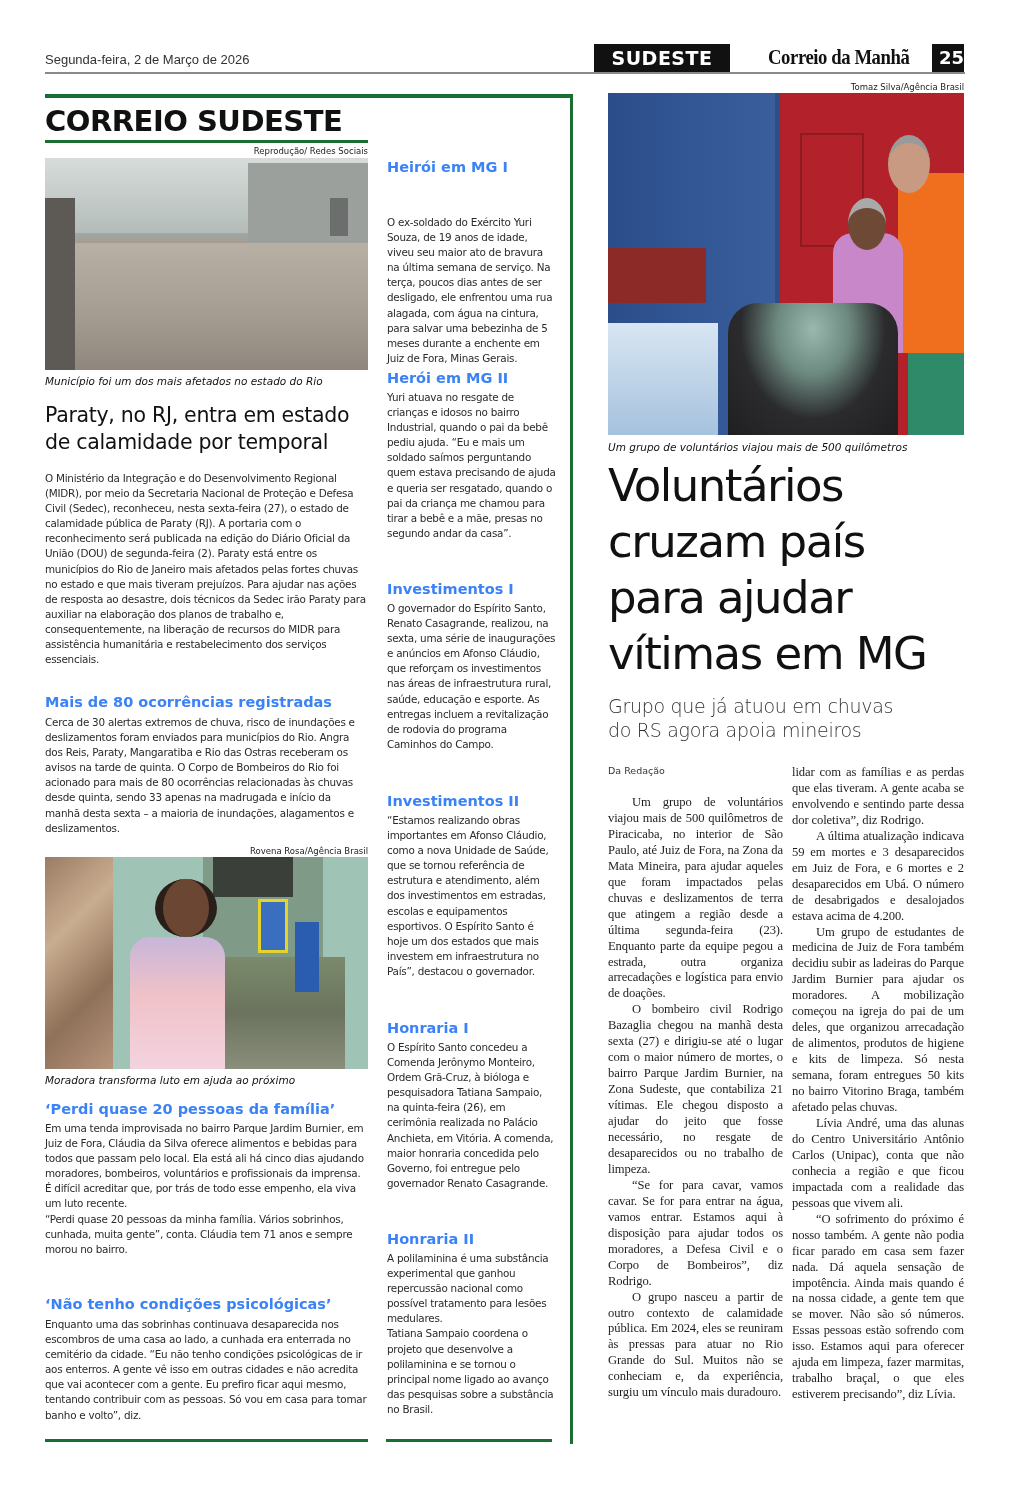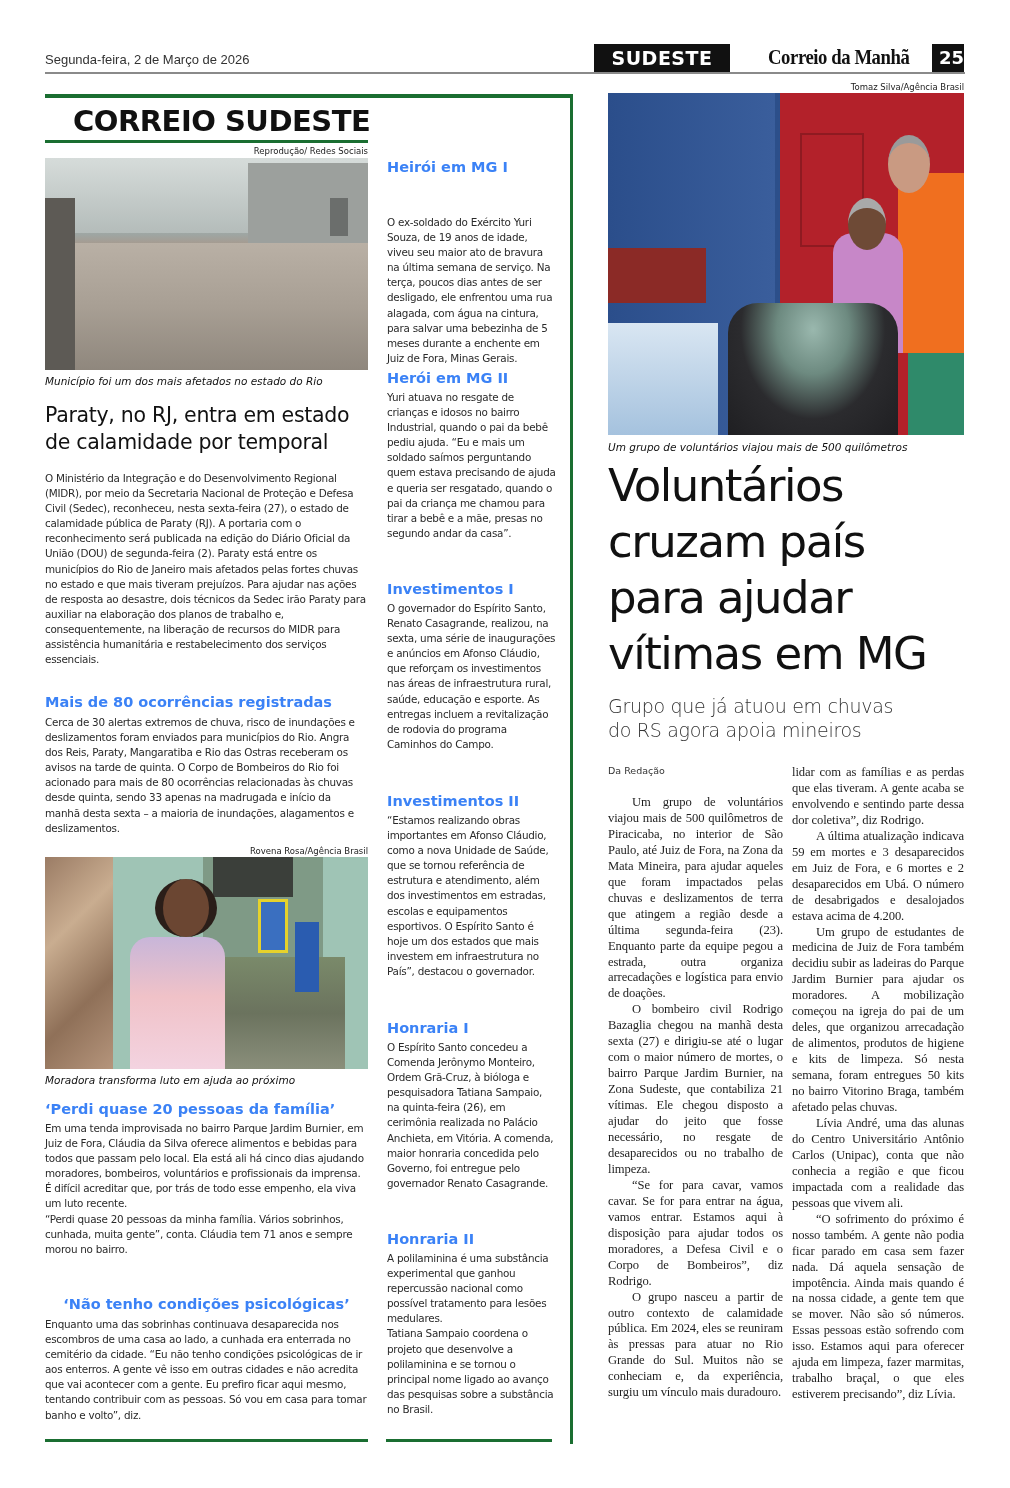--- a/index.html
+++ b/index.html
@@ -13,21 +13,21 @@
   .hdr-brand { left: 768px; top: 44px; font-family: "Liberation Serif", serif; font-weight: bold; font-size: 22px; color: #111; letter-spacing: -0.5px; transform: scaleX(0.85); transform-origin: left; }
   .hdr-page { left: 932px; top: 44px; width: 32px; height: 28px; background: #111; color: #fff; font-family: "DejaVu Sans", sans-serif; font-weight: bold; font-size: 18px; text-align: right; line-height: 28px; }
 
   
   .green-top { left: 45px; top: 94px; width: 527px; height: 4px; background: #1a6e31; }
   .green-right { left: 570px; top: 94px; width: 3px; height: 1350px; background: #1a6e31; }
   .green-under-title { left: 45px; top: 140px; width: 323px; height: 3px; background: #1a6e31; }
   .green-bottom-left { left: 45px; top: 1439px; width: 323px; height: 3px; background: #1a6e31; }
   .green-bottom-mid { left: 386px; top: 1439px; width: 166px; height: 3px; background: #1a6e31; }
 
-  .section-title { left: 45px; top: 104px; font-family: "DejaVu Sans", sans-serif; font-weight: bold; font-size: 29px; letter-spacing: -0.5px; color: #111; margin-left: 28px; }
+  .section-title { left: 45px; top: 104px; font-family: "DejaVu Sans", sans-serif; font-weight: bold; font-size: 29px; letter-spacing: -0.5px; color: #111; }
 
   .credit { font-family: "DejaVu Sans", sans-serif; font-size: 8.5px; color: #222; text-align: right; }
   .caption { font-family: "DejaVu Sans", sans-serif; font-style: italic; font-size: 10.5px; color: #111; }
 
   
   .photo { overflow: hidden; }
   .photo-flood { left: 45px; top: 158px; width: 323px; height: 212px; background: linear-gradient(180deg, #c9cfcc 0%, #b8bfbd 20%, #9ea6a3 36%, #a59c92 40%, #b7aea4 60%, #a79e94 80%, #8e857b 100%); }
   .photo-flood .sky { position:absolute; left:0; top:0; width:100%; height:75px; background: linear-gradient(180deg,#d6dcda,#b4bcba); }
   .photo-flood .bld-r { position:absolute; right:0; top:5px; width:120px; height:80px; background:#9ca09d; }
   .photo-flood .bld-r2 { position:absolute; right:20px; top:40px; width:18px; height:38px; background:#6b6e6c; }
@@ -121,21 +121,21 @@
 </div>
 <div class="abs caption" style="left:45px; top:1074px; width:323px;">Moradora transforma luto em ajuda ao próximo</div>
 
 <div class="abs col-left h2" style="top:1100px;">‘Perdi quase 20 pessoas da família’</div>
 <div class="abs col-left body-sans" style="top:1121px;">
   <p>Em uma tenda improvisada no bairro Parque Jardim Burnier, em Juiz de Fora, Cláudia da Silva oferece alimentos e bebidas para todos que passam pelo local. Ela está ali há cinco dias ajudando moradores, bombeiros, voluntários e profissionais da imprensa.</p>
   <p>É difícil acreditar que, por trás de todo esse empenho, ela viva um luto recente.</p>
   <p>“Perdi quase 20 pessoas da minha família. Vários sobrinhos, cunhada, muita gente”, conta. Cláudia tem 71 anos e sempre morou no bairro.</p>
 </div>
 
-<div class="abs col-left h2" style="top:1295px;text-align:center;">‘Não tenho condições psicológicas’</div>
+<div class="abs col-left h2" style="top:1295px;">‘Não tenho condições psicológicas’</div>
 <div class="abs col-left body-sans" style="top:1317px;">Enquanto uma das sobrinhas continuava desaparecida nos escombros de uma casa ao lado, a cunhada era enterrada no cemitério da cidade. “Eu não tenho condições psicológicas de ir aos enterros. A gente vê isso em outras cidades e não acredita que vai acontecer com a gente. Eu prefiro ficar aqui mesmo, tentando contribuir com as pessoas. Só vou em casa para tomar banho e volto”, diz.</div>
 <div class="abs green-bottom-left"></div>
 
 <div class="abs col-mid h2" style="top:158px;">Heirói em MG I</div>
 <div class="abs col-mid body-sans" style="top:179px;margin-top:36px;">O ex-soldado do Exército Yuri Souza, de 19 anos de idade, viveu seu maior ato de bravura na última semana de serviço. Na terça, poucos dias antes de ser desligado, ele enfrentou uma rua alagada, com água na cintura, para salvar uma bebezinha de 5 meses durante a enchente em Juiz de Fora, Minas Gerais.</div>
 
 <div class="abs col-mid h2" style="top:369px;">Herói em MG II</div>
 <div class="abs col-mid body-sans" style="top:390px;">Yuri atuava no resgate de crianças e idosos no bairro Industrial, quando o pai da bebê pediu ajuda. “Eu e mais um soldado saímos perguntando quem estava precisando de ajuda e queria ser resgatado, quando o pai da criança me chamou para tirar a bebê e a mãe, presas no segundo andar da casa”.</div>
 
 <div class="abs col-mid h2" style="top:580px;">Investimentos I</div>

